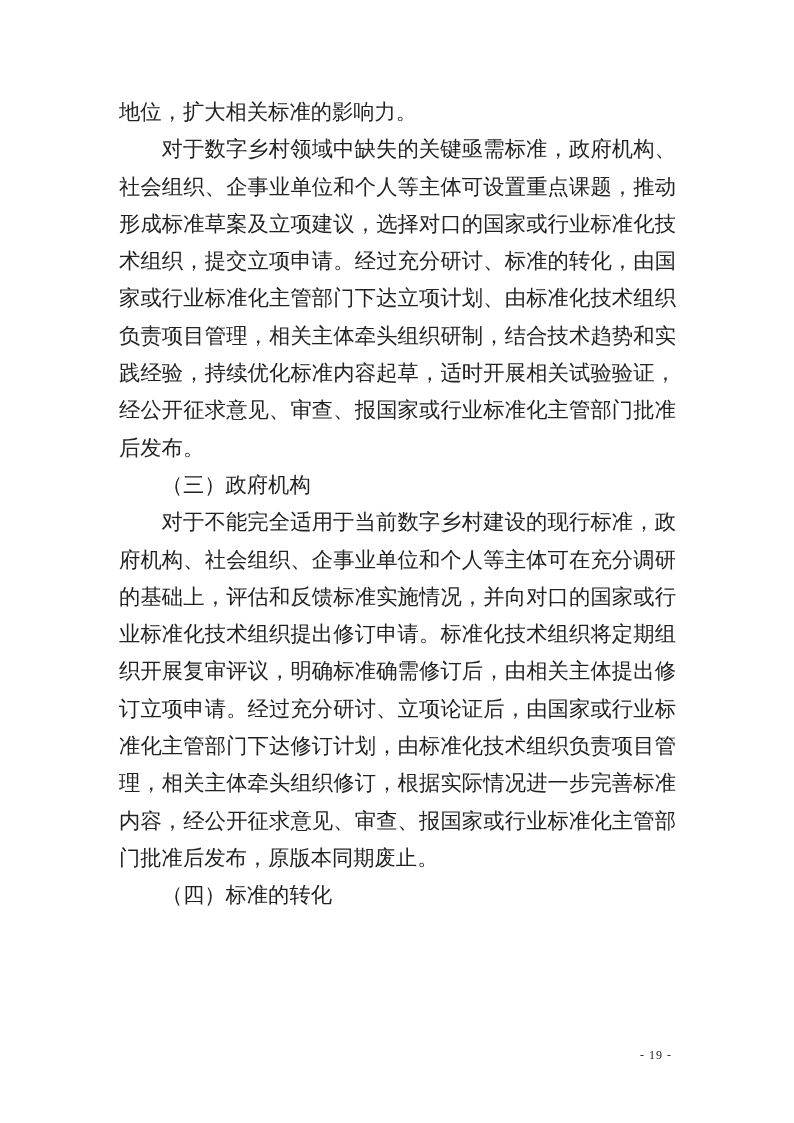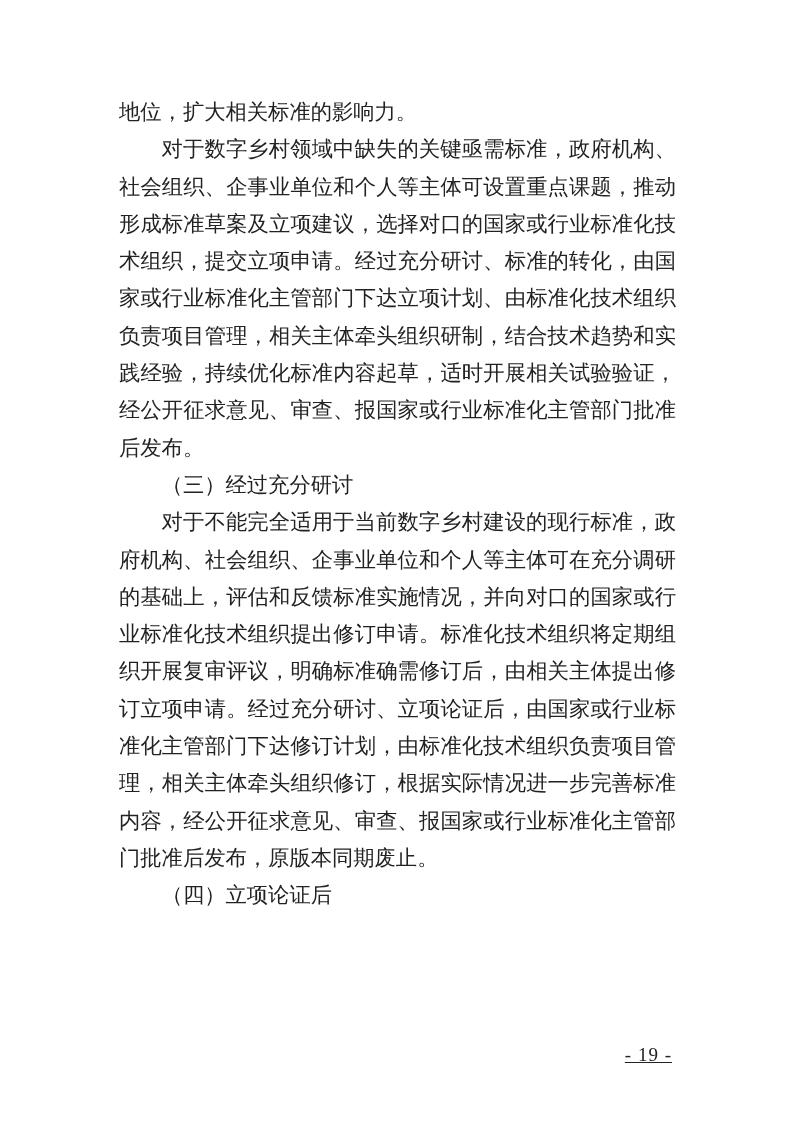--- a/index.html
+++ b/index.html
@@ -28,34 +28,33 @@
     letter-spacing: 0;
   }
   .para { margin: 0; }
   .para.body { text-indent: 2em; }
   .para.heading { text-indent: 2em; }
   .para.continuation { text-indent: 0; }
   .page-number {
     position: absolute;
     top: 1044px;
     right: 122px;
-    font-size: 19px;
+    font-size: 12px;
     line-height: 22px;
     color: #222222;
     letter-spacing: 1px;
-    text-decoration: underline;
   }
 </style>
 </head>
 <body>
 
 <div class="page">
   <main class="content" id="content">
       <p class="para continuation">地位，扩大相关标准的影响力。</p>
       <p class="para body">对于数字乡村领域中缺失的关键亟需标准，政府机构、社会组织、企事业单位和个人等主体可设置重点课题，推动形成标准草案及立项建议，选择对口的国家或行业标准化技术组织，提交立项申请。经过充分研讨、标准的转化，由国家或行业标准化主管部门下达立项计划、由标准化技术组织负责项目管理，相关主体牵头组织研制，结合技术趋势和实践经验，持续优化标准内容起草，适时开展相关试验验证，经公开征求意见、审查、报国家或行业标准化主管部门批准后发布。</p>
-      <p class="para heading">（三）经过充分研讨</p>
+      <p class="para heading">（三）政府机构</p>
       <p class="para body">对于不能完全适用于当前数字乡村建设的现行标准，政府机构、社会组织、企事业单位和个人等主体可在充分调研的基础上，评估和反馈标准实施情况，并向对口的国家或行业标准化技术组织提出修订申请。标准化技术组织将定期组织开展复审评议，明确标准确需修订后，由相关主体提出修订立项申请。经过充分研讨、立项论证后，由国家或行业标准化主管部门下达修订计划，由标准化技术组织负责项目管理，相关主体牵头组织修订，根据实际情况进一步完善标准内容，经公开征求意见、审查、报国家或行业标准化主管部门批准后发布，原版本同期废止。</p>
-      <p class="para heading">（四）立项论证后</p>
+      <p class="para heading">（四）标准的转化</p>
     </main>
   <footer>
     <span class="page-number">- 19 -</span>
   </footer>
 </div>
 
 </body></html>

